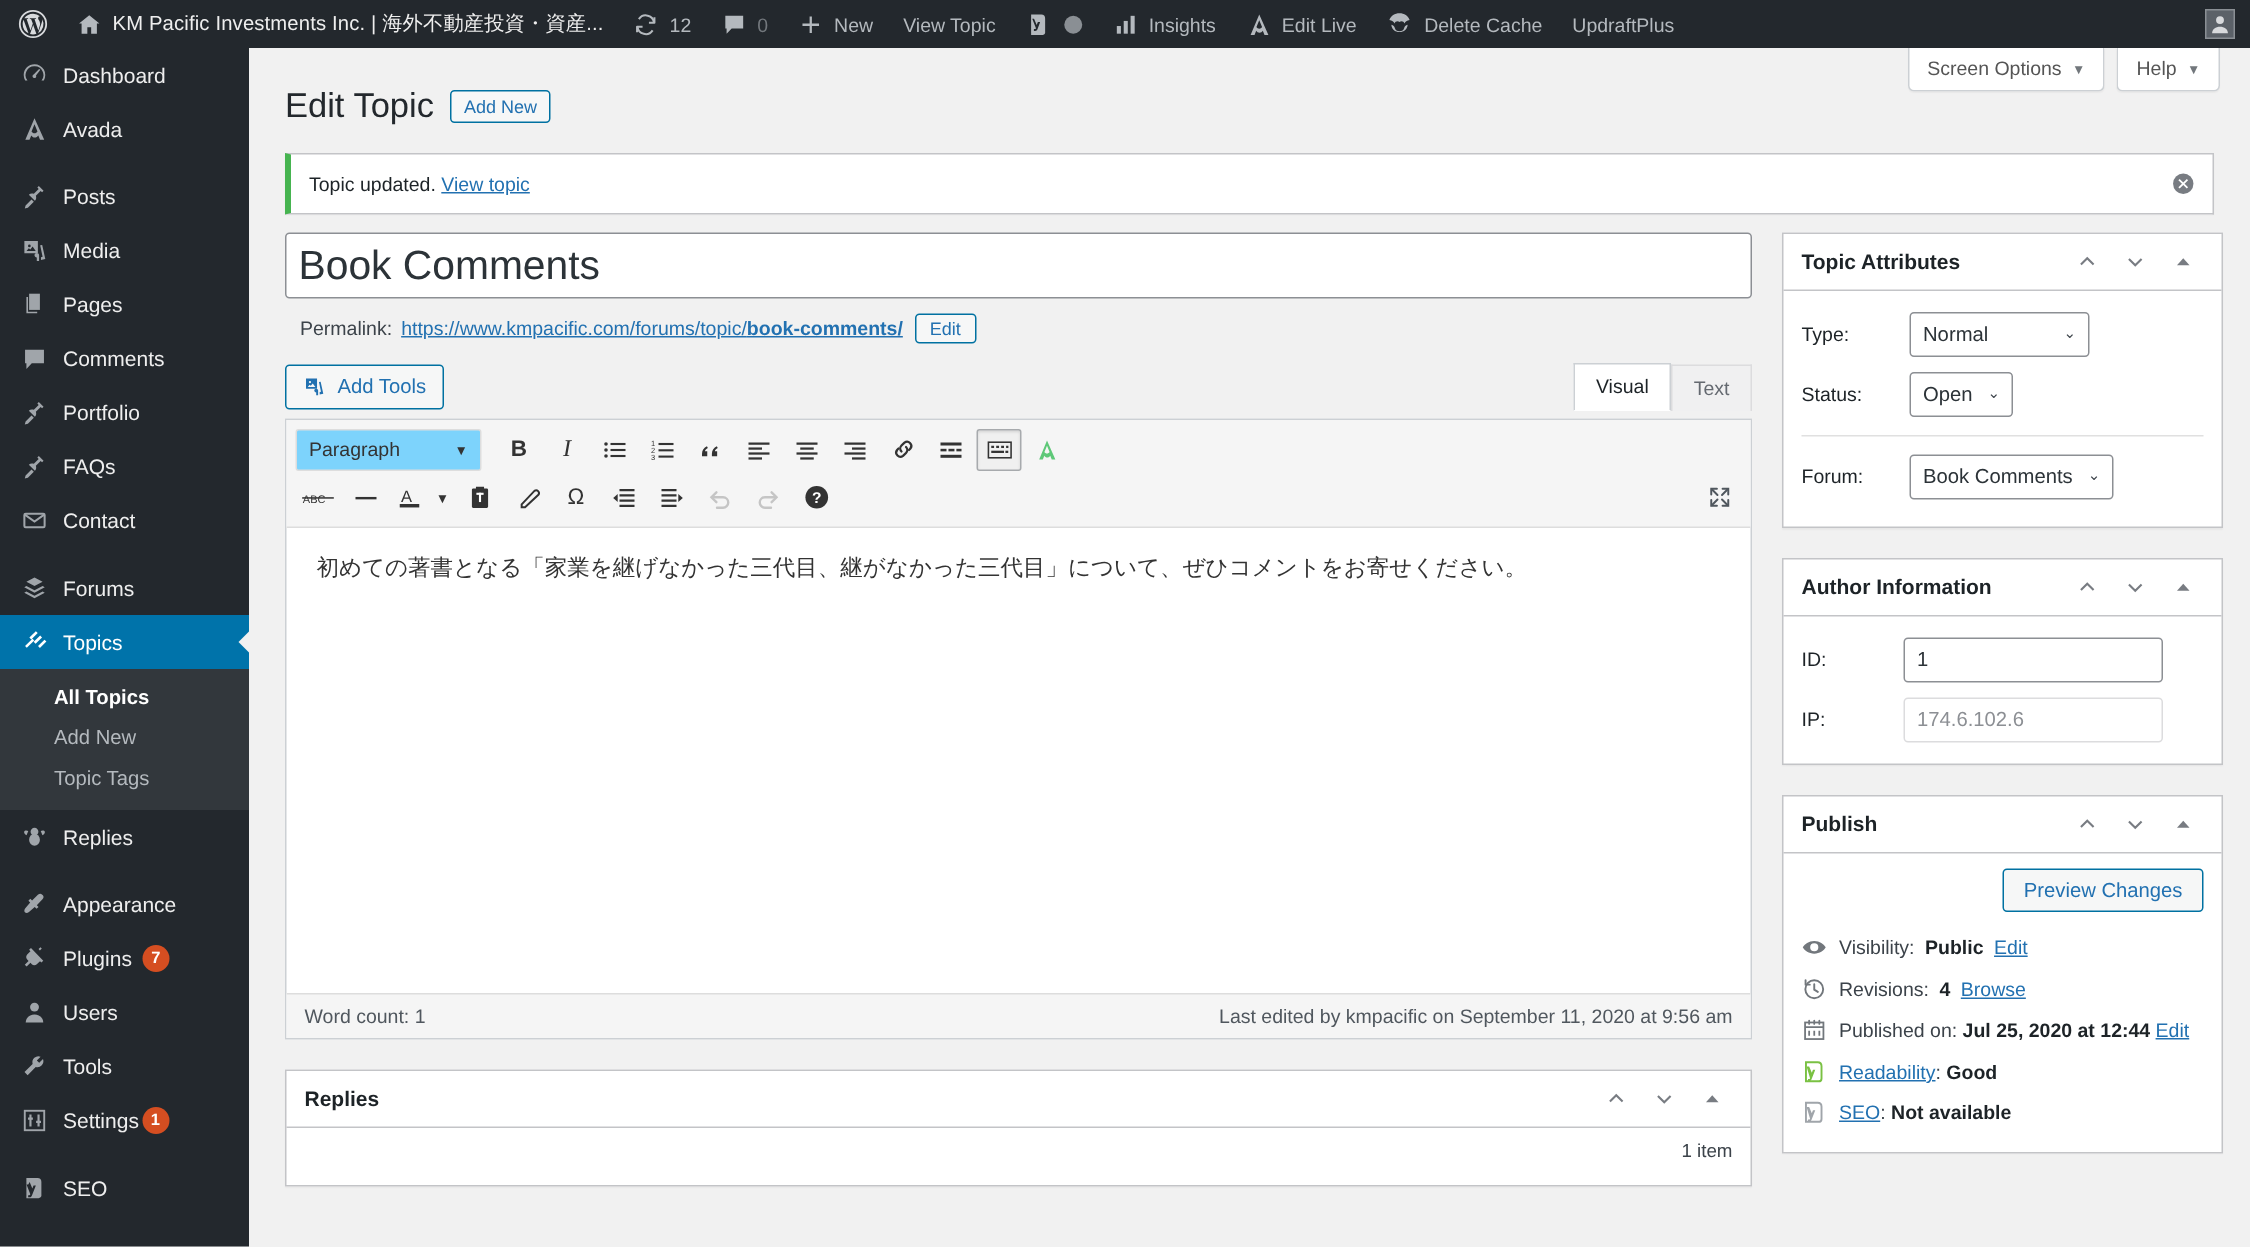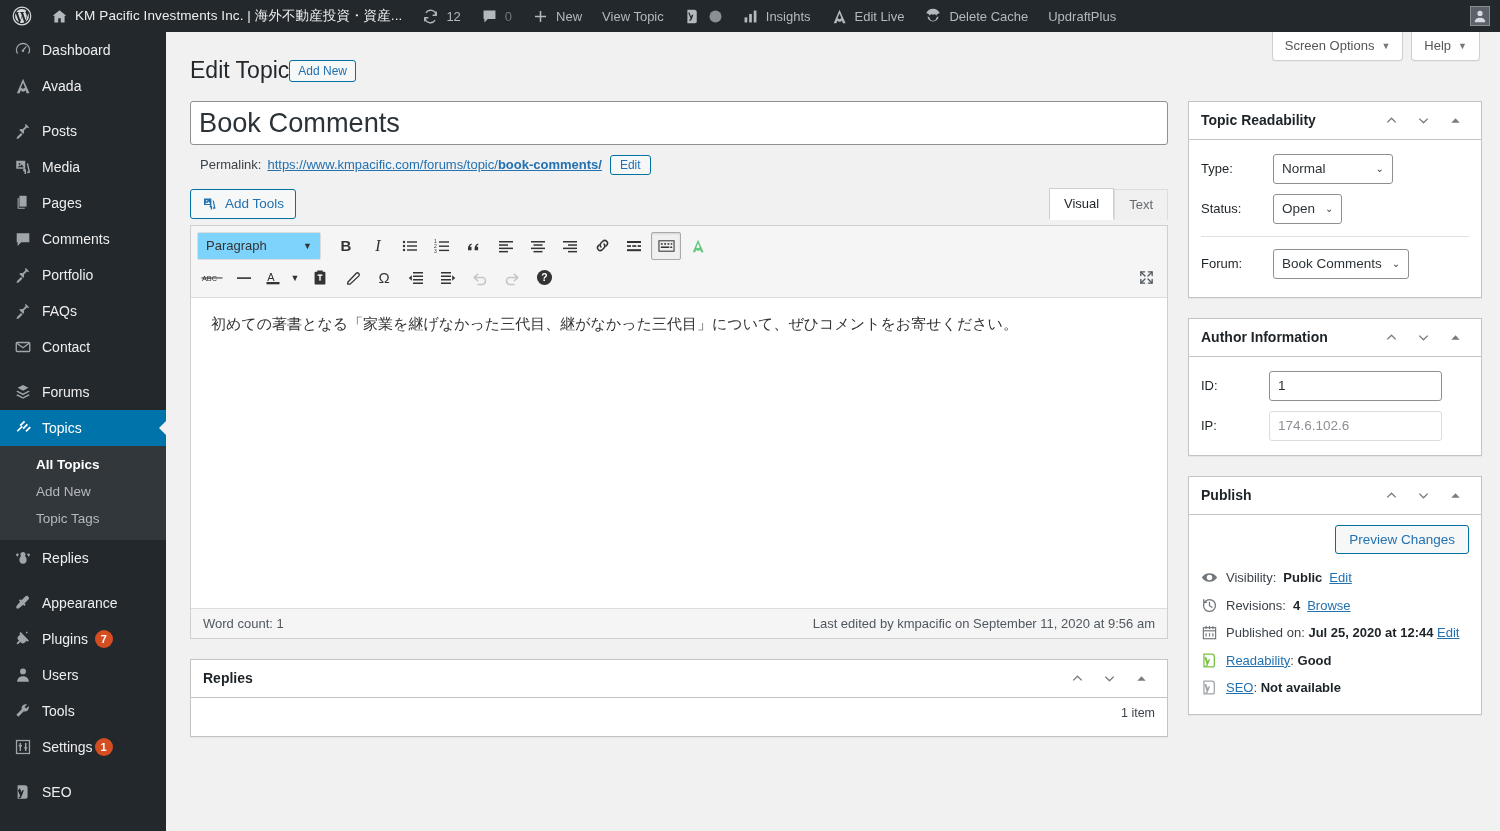--- a/index.html
+++ b/index.html
@@ -97,21 +97,21 @@
   .meta-btn {
     background: #fff; border: 1px solid #ccd0d4; border-top: none;
     border-radius: 0 0 4px 4px;
     padding: 6px 12px 7px 12px; font-size: 13px; color: #555;
     cursor: pointer; display: flex; align-items: center; gap: 7px;
     box-shadow: 0 1px 1px rgba(0,0,0,.04);
   }
   .meta-btn .caret { font-size: 9px; color: #72777c; }
 
   .page-head {
-    display: flex; align-items: center; 
+    display: flex; align-items: center; gap: 11px;
     padding: 24px 0 3px 24px;
   }
   h1.page-title {
     margin: 0; font-size: 23px; font-weight: 400; color: #23282d;
     line-height: 1.3;
   }
   .btn {
     display: inline-flex; align-items: center; justify-content: center;
     font-size: 13px; line-height: 1;
     border-radius: 3px; cursor: pointer; white-space: nowrap;
@@ -547,20 +547,31 @@
       <span>Help</span>
       <span class="caret">▼</span>
     </div>
   </div>
 
   <div class="page-head">
     <h1 class="page-title">Edit Topic</h1>
     <span class="btn btn-secondary btn-small">Add New</span>
   </div>
 
+  <div class="notice">
+    <span>Topic updated.</span>
+    <a href="#">View topic</a>
+    <span class="notice-dismiss">
+      <svg width="17" height="17" viewBox="0 0 20 20" fill="#787c82">
+        <circle cx="10" cy="10" r="8"></circle>
+        <path d="M7.2 6.2l6.6 6.6-1 1-6.6-6.6z" fill="#fff"></path>
+        <path d="M12.8 6.2l1 1-6.6 6.6-1-1z" fill="#fff"></path>
+      </svg>
+    </span>
+  </div>
 
   <div class="cols">
 
     <div class="col-main">
 
       <input id="title-input" type="text" value="Book Comments" style="">
 
       <div class="permalink-row">
         <span>Permalink:</span>
         <a href="#" style="margin-left:-2px"><span>https://www.kmpacific.com/forums/topic/</span><b>book-comments/</b></a>
@@ -799,21 +810,21 @@
           <div class="replies-count">1 item</div>
         </div>
       </div>
 
     </div>
 
     <div class="col-side">
 
       <div class="postbox">
         <div class="postbox-header">
-          <span class="postbox-title">Topic Readability</span>
+          <span class="postbox-title">Topic Attributes</span>
           <div class="postbox-tools">
             <span class="pb-tool">
               <svg width="15" height="15" viewBox="0 0 16 16" fill="none" stroke="#787c82" stroke-width="1.5">
                   <path d="M3.5 10L8 5.5 12.5 10"></path>
                 </svg>
             </span>
             <span class="pb-tool">
               <svg width="15" height="15" viewBox="0 0 16 16" fill="none" stroke="#787c82" stroke-width="1.5">
                   <path d="M3.5 6L8 10.5 12.5 6"></path>
                 </svg>

